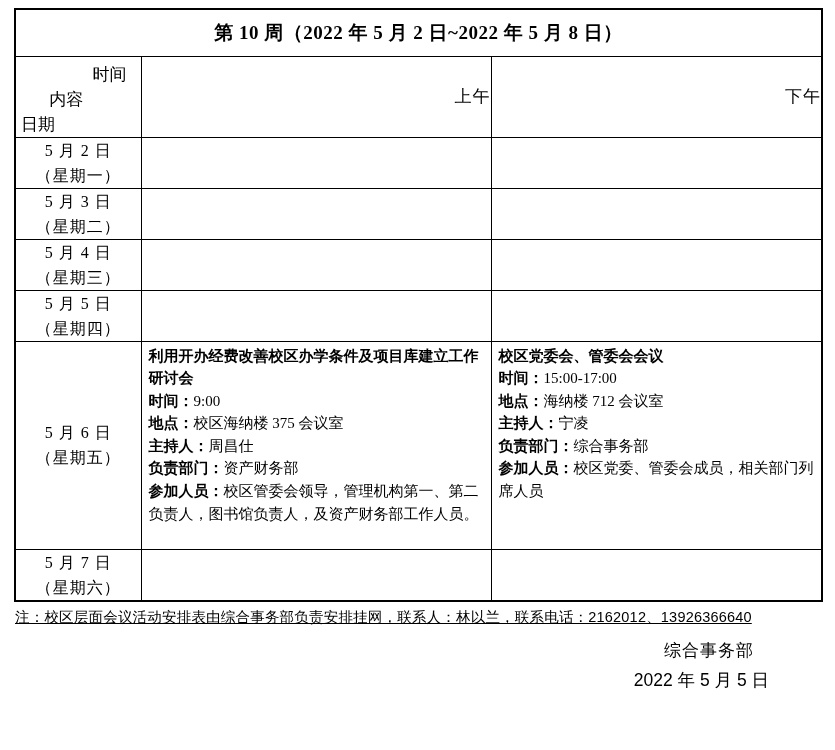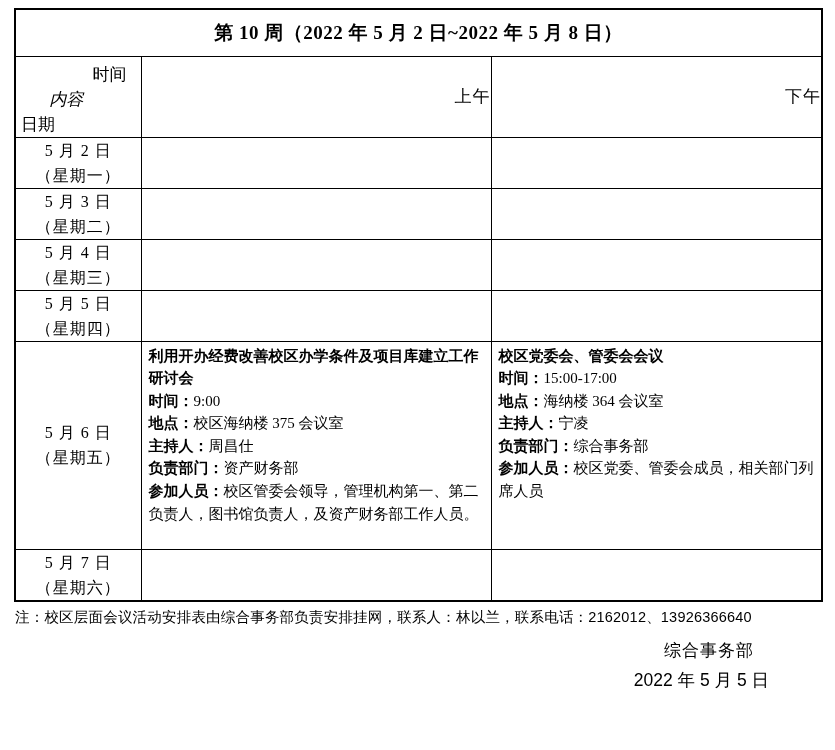--- a/index.html
+++ b/index.html
@@ -35,21 +35,21 @@
 
   
   tr.header-row td { height: 81px; }
   td.corner-cell {
     vertical-align: top;
     font-size: 17px;
     padding-top: 5px;
     line-height: 25px;
   }
   .corner-line-time   { text-align: right;  padding-right: 14px; }
-  .corner-line-content{ text-align: center; padding-right: 24px; font-style: italic; }
+  .corner-line-content{ text-align: center; padding-right: 24px; }
   .corner-line-date   { text-align: left;   padding-left: 5px;  }
   td.col-header {
     text-align: right;
     vertical-align: middle;
     font-size: 17px;
     letter-spacing: 1px;
   }
 
   
   td.date-cell {
@@ -74,20 +74,21 @@
 
   
   .footnote {
     margin-top: 6px;
     padding-left: 1px;
     font-family: "Liberation Sans", "DejaVu Sans", sans-serif;
     font-size: 14.5px;
     font-weight: 500;
     letter-spacing: 0.2px;
     white-space: nowrap;
+    text-decoration: underline;
   }
   .signature {
     font-family: "Liberation Sans", "DejaVu Sans", sans-serif;
     font-weight: 500;
     text-align: right;
   }
   .signature-department {
     margin-top: 12px;
     padding-right: 19px;
     font-size: 17px;
@@ -187,21 +188,21 @@
           </div>
         </div>
       </td>
       <td class="content-cell">
         <div>
           <span class="meeting-title">校区党委会、管委会会议</span>
           <div>
             <span class="field-label">时间：</span><span>15:00-17:00</span>
           </div>
           <div>
-            <span class="field-label">地点：</span><span>海纳楼 364 会议室</span>
+            <span class="field-label">地点：</span><span>海纳楼 712 会议室</span>
           </div>
           <div>
             <span class="field-label">主持人：</span><span>宁凌</span>
           </div>
           <div>
             <span class="field-label">负责部门：</span><span>综合事务部</span>
           </div>
           <div>
             <span class="field-label">参加人员：</span><span>校区党委、管委会成员，相关部门列席人员</span>
           </div>

